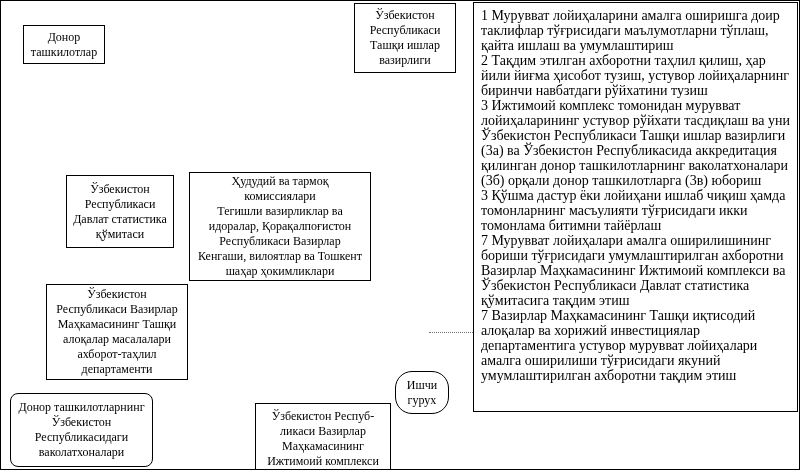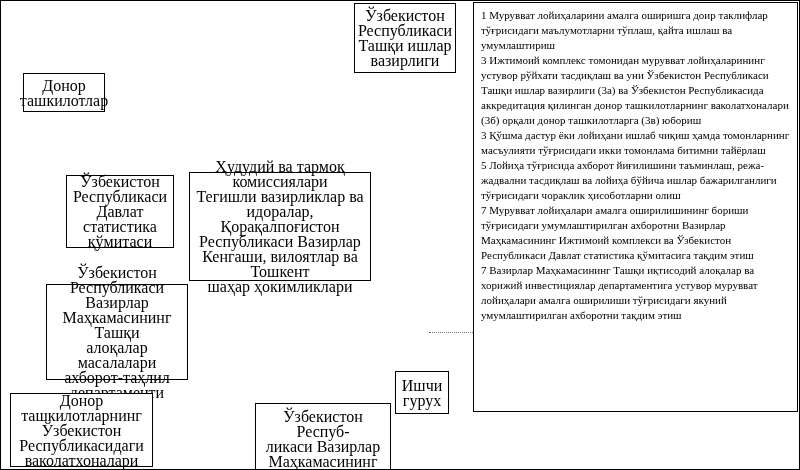--- a/index.html
+++ b/index.html
@@ -20,59 +20,59 @@
   }
   .box {
     position: absolute;
     box-sizing: border-box;
     background: #ffffff;
     border: 1px solid #000000;
     display: flex;
     align-items: center;
     justify-content: center;
     text-align: center;
-    font-size: 16px;
+    font-size: 12px;
     line-height: 15px;
     white-space: pre-line;
     padding: 1px 2px;
   }
   .box.top-align {
     align-items: flex-start;
     padding-top: 5px;
   }
   .tasks {
     position: absolute;
     box-sizing: border-box;
     background: #ffffff;
     border: 1px solid #000000;
     padding: 5px 6px 4px 7px;
-    font-size: 11px;
+    font-size: 14px;
     line-height: 15px;
     text-align: left;
   }
   .tasks p {
     margin: 0;
     padding: 0;
   }
   .dotted-line {
     position: absolute;
     border-top: 1px dotted #6f6f6f;
     height: 0;
   }
 
   
-  #b-donor      { left: 22px;  top: 24px;  width: 82px;  height: 39px; margin-top: 48px; }
+  #b-donor      { left: 22px;  top: 24px;  width: 82px;  height: 39px; }
   #b-mfa        { left: 353px; top: 2px;   width: 102px; height: 70px; }
   #b-executor   { left: 189px; top: 87px;  width: 89px;  height: 42px; }
   #b-stats      { left: 65px;  top: 174px; width: 108px; height: 73px; }
   #b-regional   { left: 188px; top: 171px; width: 182px; height: 109px; }
   #b-dept       { left: 45px;  top: 283px; width: 142px; height: 96px; }
-  #b-reps       { left: 9px;   top: 392px; width: 143px; height: 74px; }
+  #b-reps       { left: 9px;   top: 392px; width: 143px; height: 74px; border-radius: 8px; }
   #b-social     { left: 254px; top: 358px; width: 136px; height: 104px; margin-top: 44px; }
-  #b-working    { left: 394px; top: 370px; width: 54px;  height: 43px; }
+  #b-working    { left: 394px; top: 370px; width: 54px;  height: 43px; border-radius: 17px; }
   #b-tasks      { left: 472px; top: 1px;   width: 325px; height: 410px; }
   #connector    { left: 428px; top: 331px; width: 44px; }
 </style>
 </head>
 <body>
 
 <div class="canvas">
 
   <div class="box" id="b-donor">Донор
 ташкилотлар</div>
@@ -111,22 +111,22 @@
   <div class="box top-align" id="b-social">Ўзбекистон Респуб-
 ликаси Вазирлар
 Маҳкамасининг
 Ижтимоий комплекси</div>
 
   <div class="box" id="b-working">Ишчи
 гурух</div>
 
   <div class="tasks" id="b-tasks">
     <p>1 Мурувват лойиҳаларини амалга оширишга доир таклифлар тўғрисидаги маълумотларни тўплаш, қайта ишлаш ва умумлаштириш</p>
+    <p>2 Тақдим этилган ахборотни таҳлил қилиш, ҳар йили йиғма ҳисобот тузиш, устувор лойиҳаларнинг биринчи навбатдаги рўйхатини тузиш</p>
     <p>3 Ижтимоий комплекс томонидан мурувват лойиҳаларининг устувор рўйхати тасдиқлаш ва уни Ўзбекистон Республикаси Ташқи ишлар вазирлиги (3а) ва Ўзбекистон Республикасида аккредитация қилинган донор ташкилотларнинг ваколатхоналари (3б) орқали донор ташкилотларга (3в) юбориш</p>
     <p>3 Қўшма дастур ёки лойиҳани ишлаб чиқиш ҳамда томонларнинг масъулияти тўғрисидаги икки томонлама битимни тайёрлаш</p>
-    <p>5 Лойиҳа тўғрисида ахборот йиғилишини таъминлаш, режа-жадвални тасдиқлаш ва лойиҳа бўйича ишлар бажарилганлиги тўғрисидаги чораклик ҳисоботларни олиш</p>
     <p>7 Мурувват лойиҳалари амалга оширилишининг бориши тўғрисидаги умумлаштирилган ахборотни Вазирлар Маҳкамасининг Ижтимоий комплекси ва Ўзбекистон Республикаси Давлат статистика қўмитасига тақдим этиш</p>
     <p>7 Вазирлар Маҳкамасининг Ташқи иқтисодий алоқалар ва хорижий инвестициялар департаментига устувор мурувват лойиҳалари амалга оширилиши тўғрисидаги якуний умумлаштирилган ахборотни тақдим этиш</p>
   </div>
 
   <div class="dotted-line" id="connector"></div>
 
 </div>
 
 </body></html>

